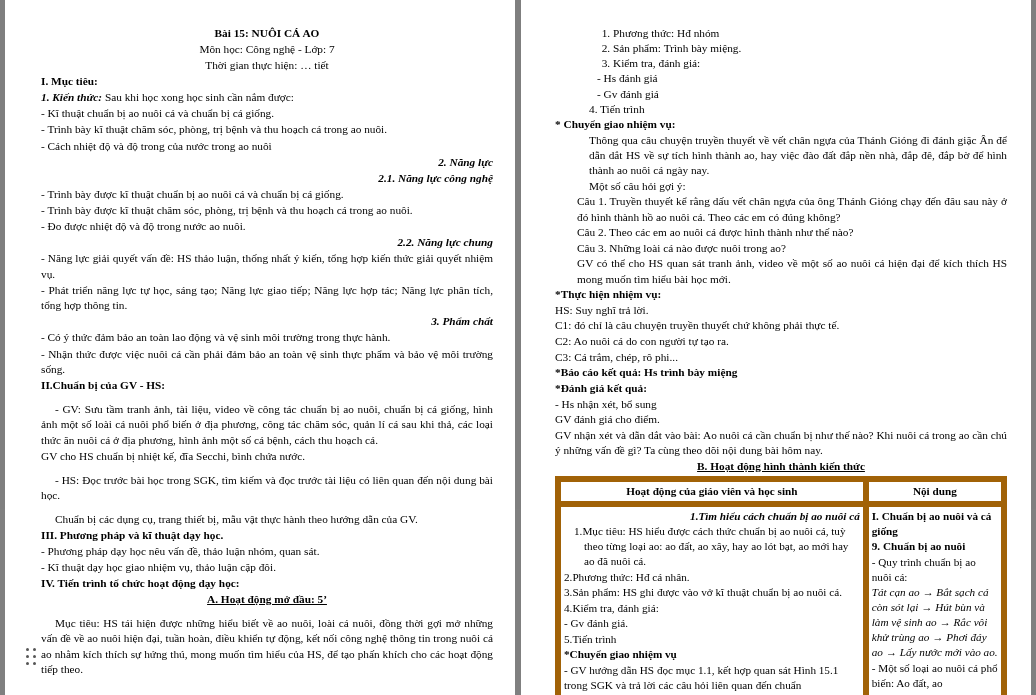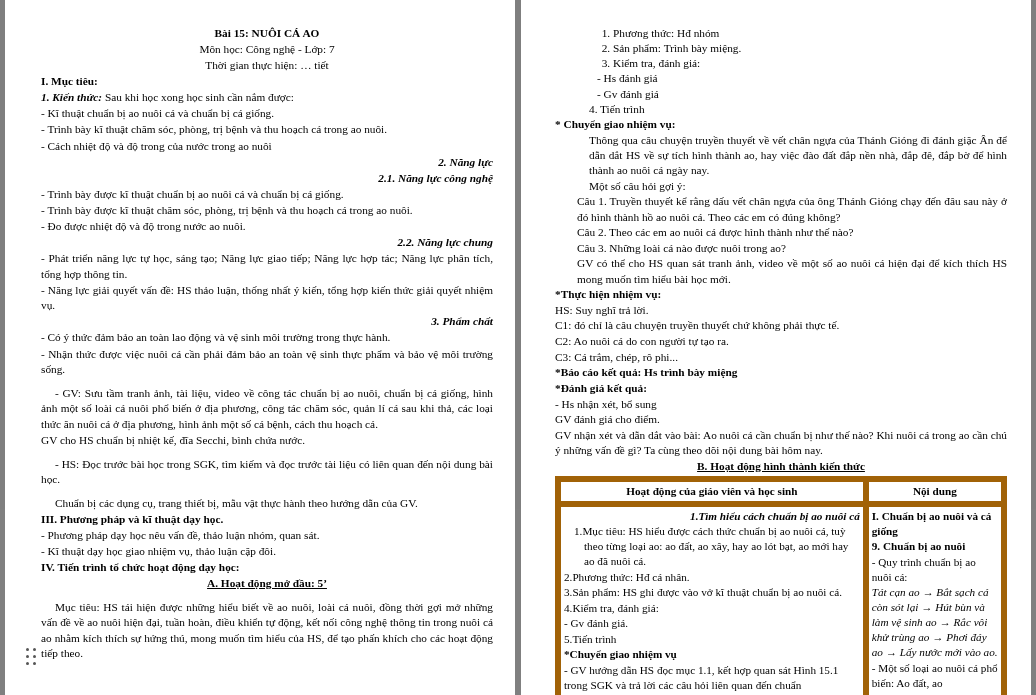--- a/index.html
+++ b/index.html
@@ -125,27 +125,28 @@
         <p>- Trình bày kĩ thuật chăm sóc, phòng, trị bệnh và thu hoạch cá trong ao nuôi.</p>
         <p>- Cách nhiệt độ và độ trong của nước trong ao nuôi</p>
 
         <p class="bi">2. Năng lực</p>
         <p class="bi">2.1. Năng lực công nghệ</p>
         <p>- Trình bày được kĩ thuật chuẩn bị ao nuôi cá và chuẩn bị cá giống.</p>
         <p>- Trình bày được kĩ thuật chăm sóc, phòng, trị bệnh và thu hoạch cá trong ao nuôi.</p>
         <p>- Đo được nhiệt độ và độ trong nước ao nuôi.</p>
 
         <p class="bi">2.2. Năng lực chung</p>
+        <p>- Năng lực giải quyết vấn đề: HS thảo luận, thống nhất ý kiến, tổng hợp kiến thức giải quyết nhiệm vụ.</p>
         <p>- Phát triển năng lực tự học, sáng tạo; Năng lực giao tiếp; Năng lực hợp tác; Năng lực phân tích, tổng hợp thông tin.</p>
-        <p>- Năng lực giải quyết vấn đề: HS thảo luận, thống nhất ý kiến, tổng hợp kiến thức giải quyết nhiệm vụ.</p>
 
         <p class="bi">3. Phẩm chất</p>
         <p>- Có ý thức đảm bảo an toàn lao động và vệ sinh môi trường trong thực hành.</p>
         <p>- Nhận thức được việc nuôi cá cần phải đảm bảo an toàn vệ sinh thực phẩm và bảo vệ môi trường sống.</p>
 
+        <p class="b">II.Chuẩn bị của GV - HS:</p>
         <p class="ind1">-  GV: Sưu tầm tranh ảnh, tài liệu, video về công tác chuẩn bị ao nuôi, chuẩn bị cá giống, hình ảnh một số loài cá nuôi phổ biến ở địa phương, công tác chăm sóc, quản lí cá sau khi thả, các loại thức ăn nuôi cá ở địa phương, hình ảnh một số cá bệnh, cách thu hoạch cá.</p>
         <p>GV cho HS chuẩn bị nhiệt kế, đĩa Secchi, bình chứa nước.</p>
         <p class="ind1">-  HS: Đọc trước bài học trong SGK, tìm kiếm và đọc trước tài liệu có liên quan đến nội dung bài học.</p>
         <p class="ind1">Chuẩn bị các dụng cụ, trang thiết bị, mẫu vật thực hành theo hướng dẫn của GV.</p>
 
         <p class="b">III. Phương pháp và kĩ thuật dạy học.</p>
         <p>- Phương pháp dạy học nêu vấn đề, thảo luận nhóm, quan sát.</p>
         <p>- Kĩ thuật dạy học giao nhiệm vụ, thảo luận cặp đôi.</p>
 
         <p class="b">IV. Tiến trình tổ chức hoạt động dạy học:</p>

